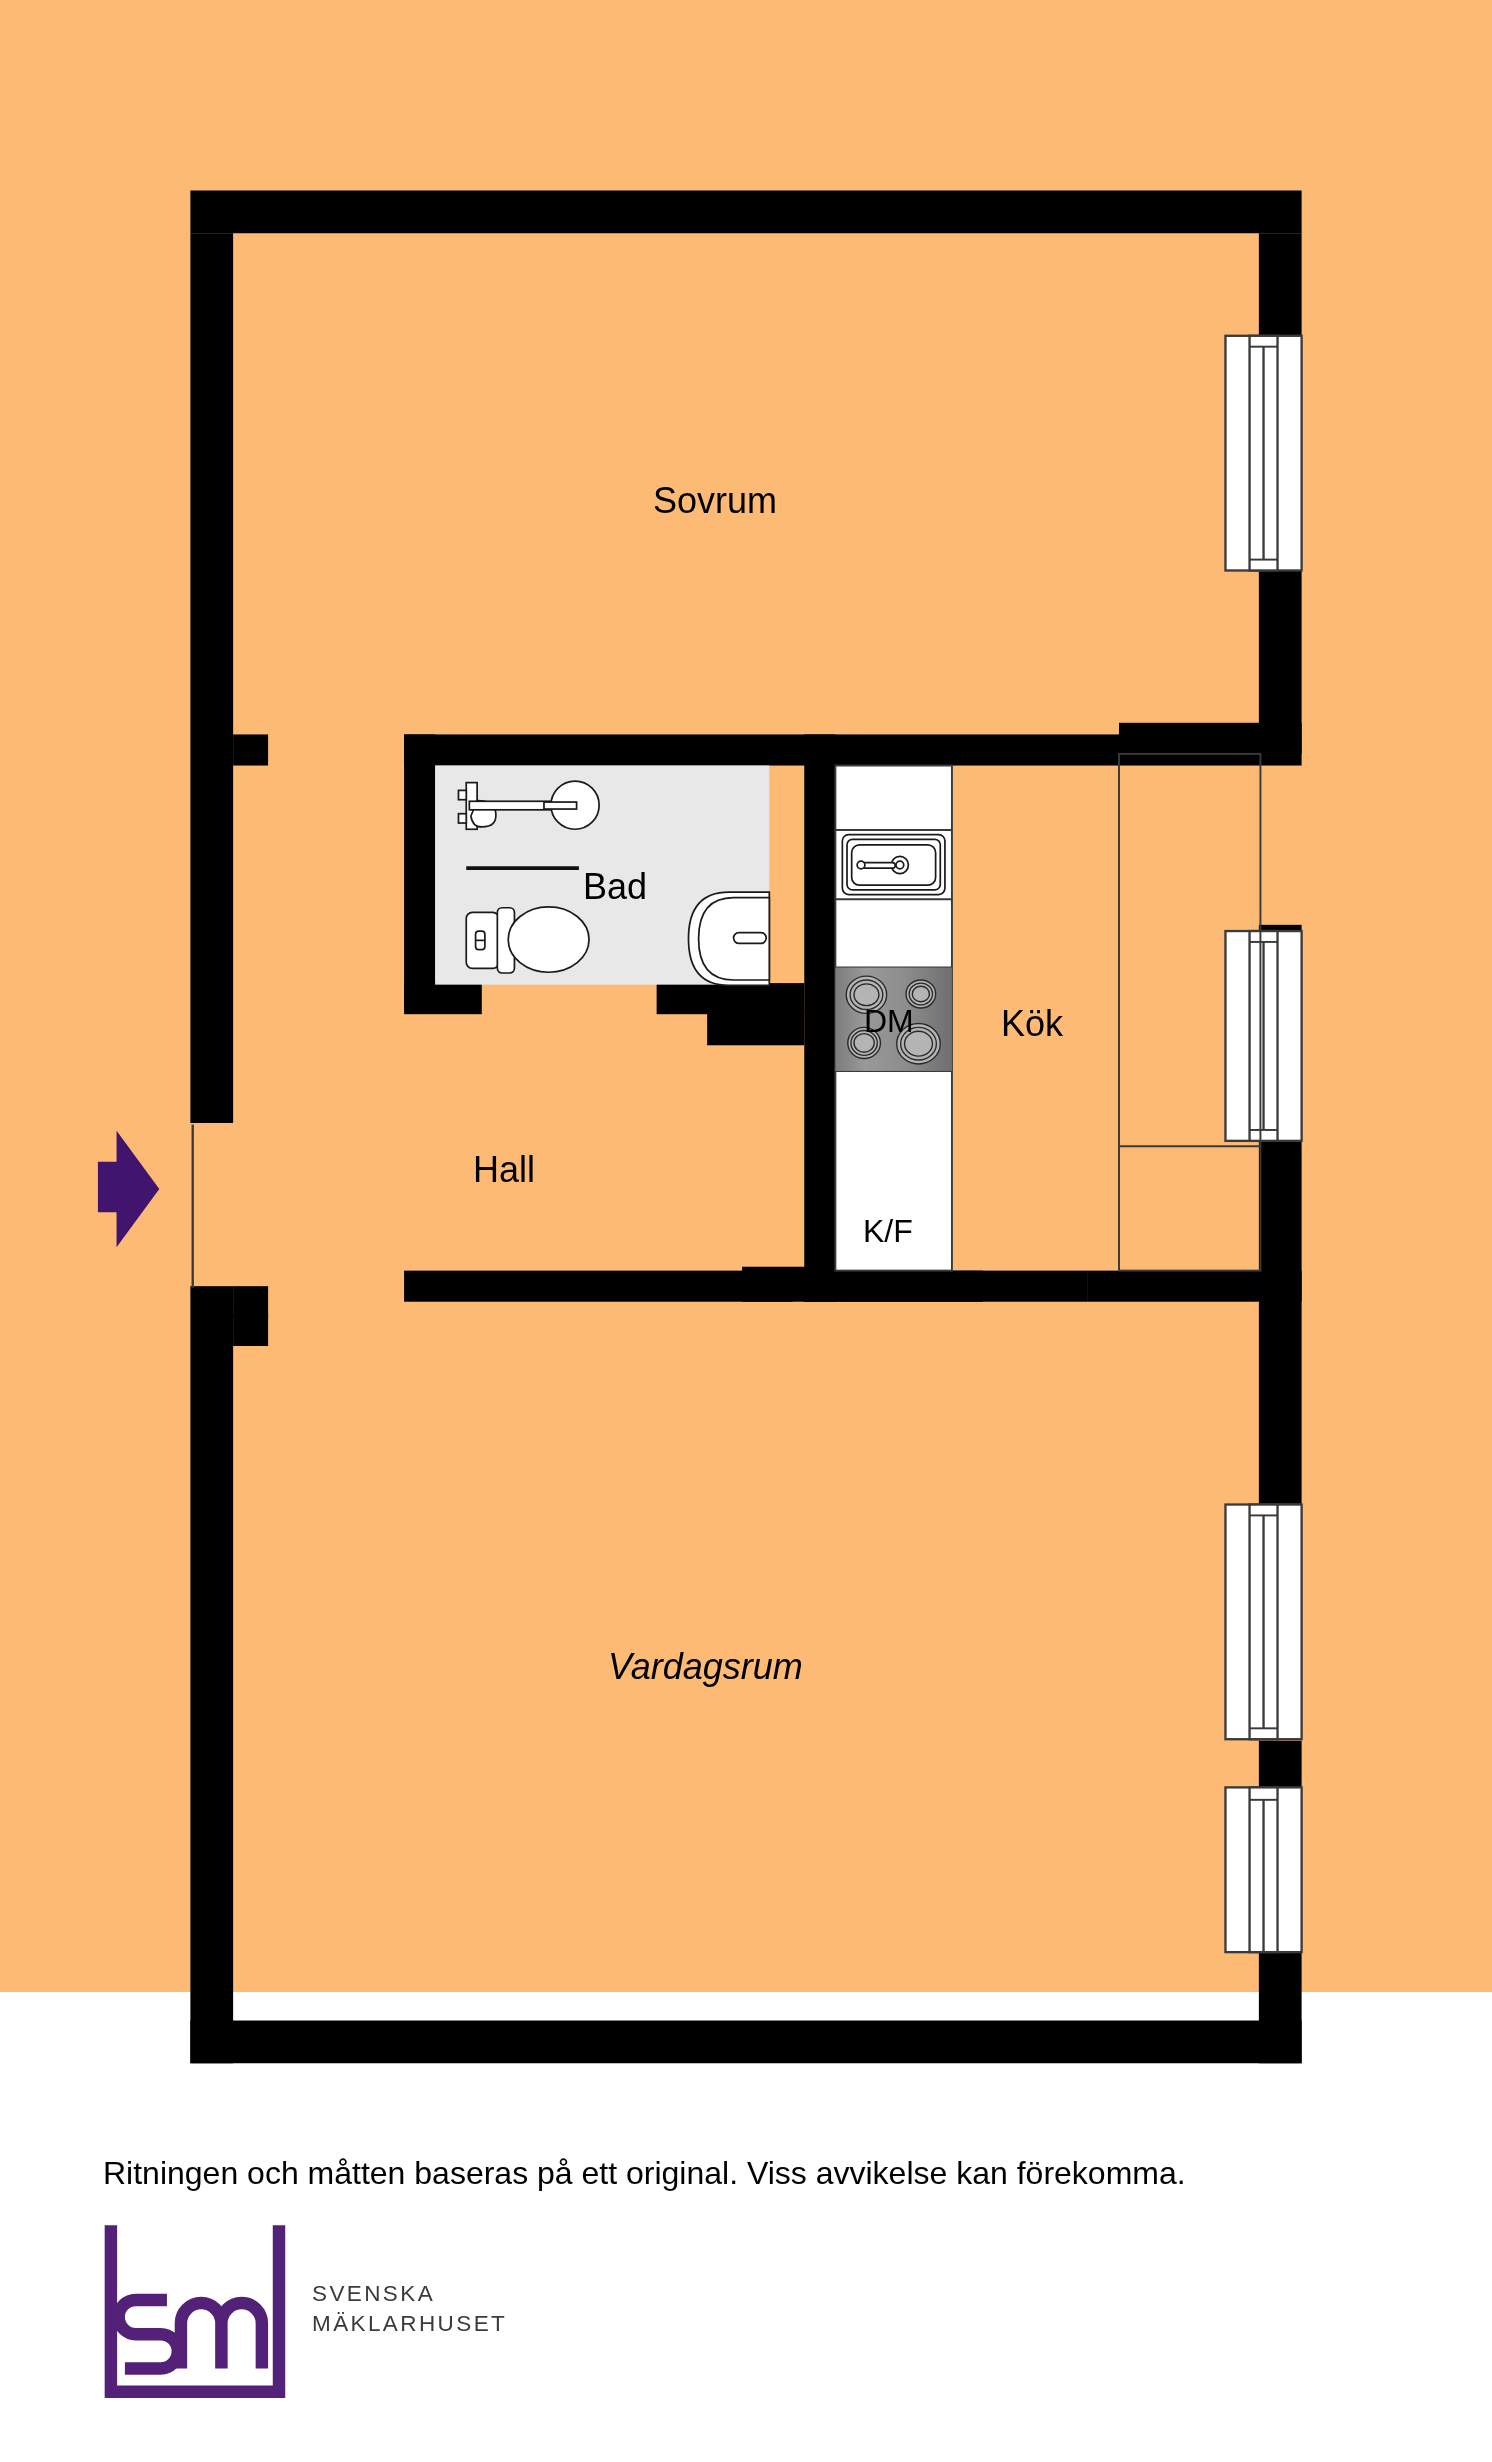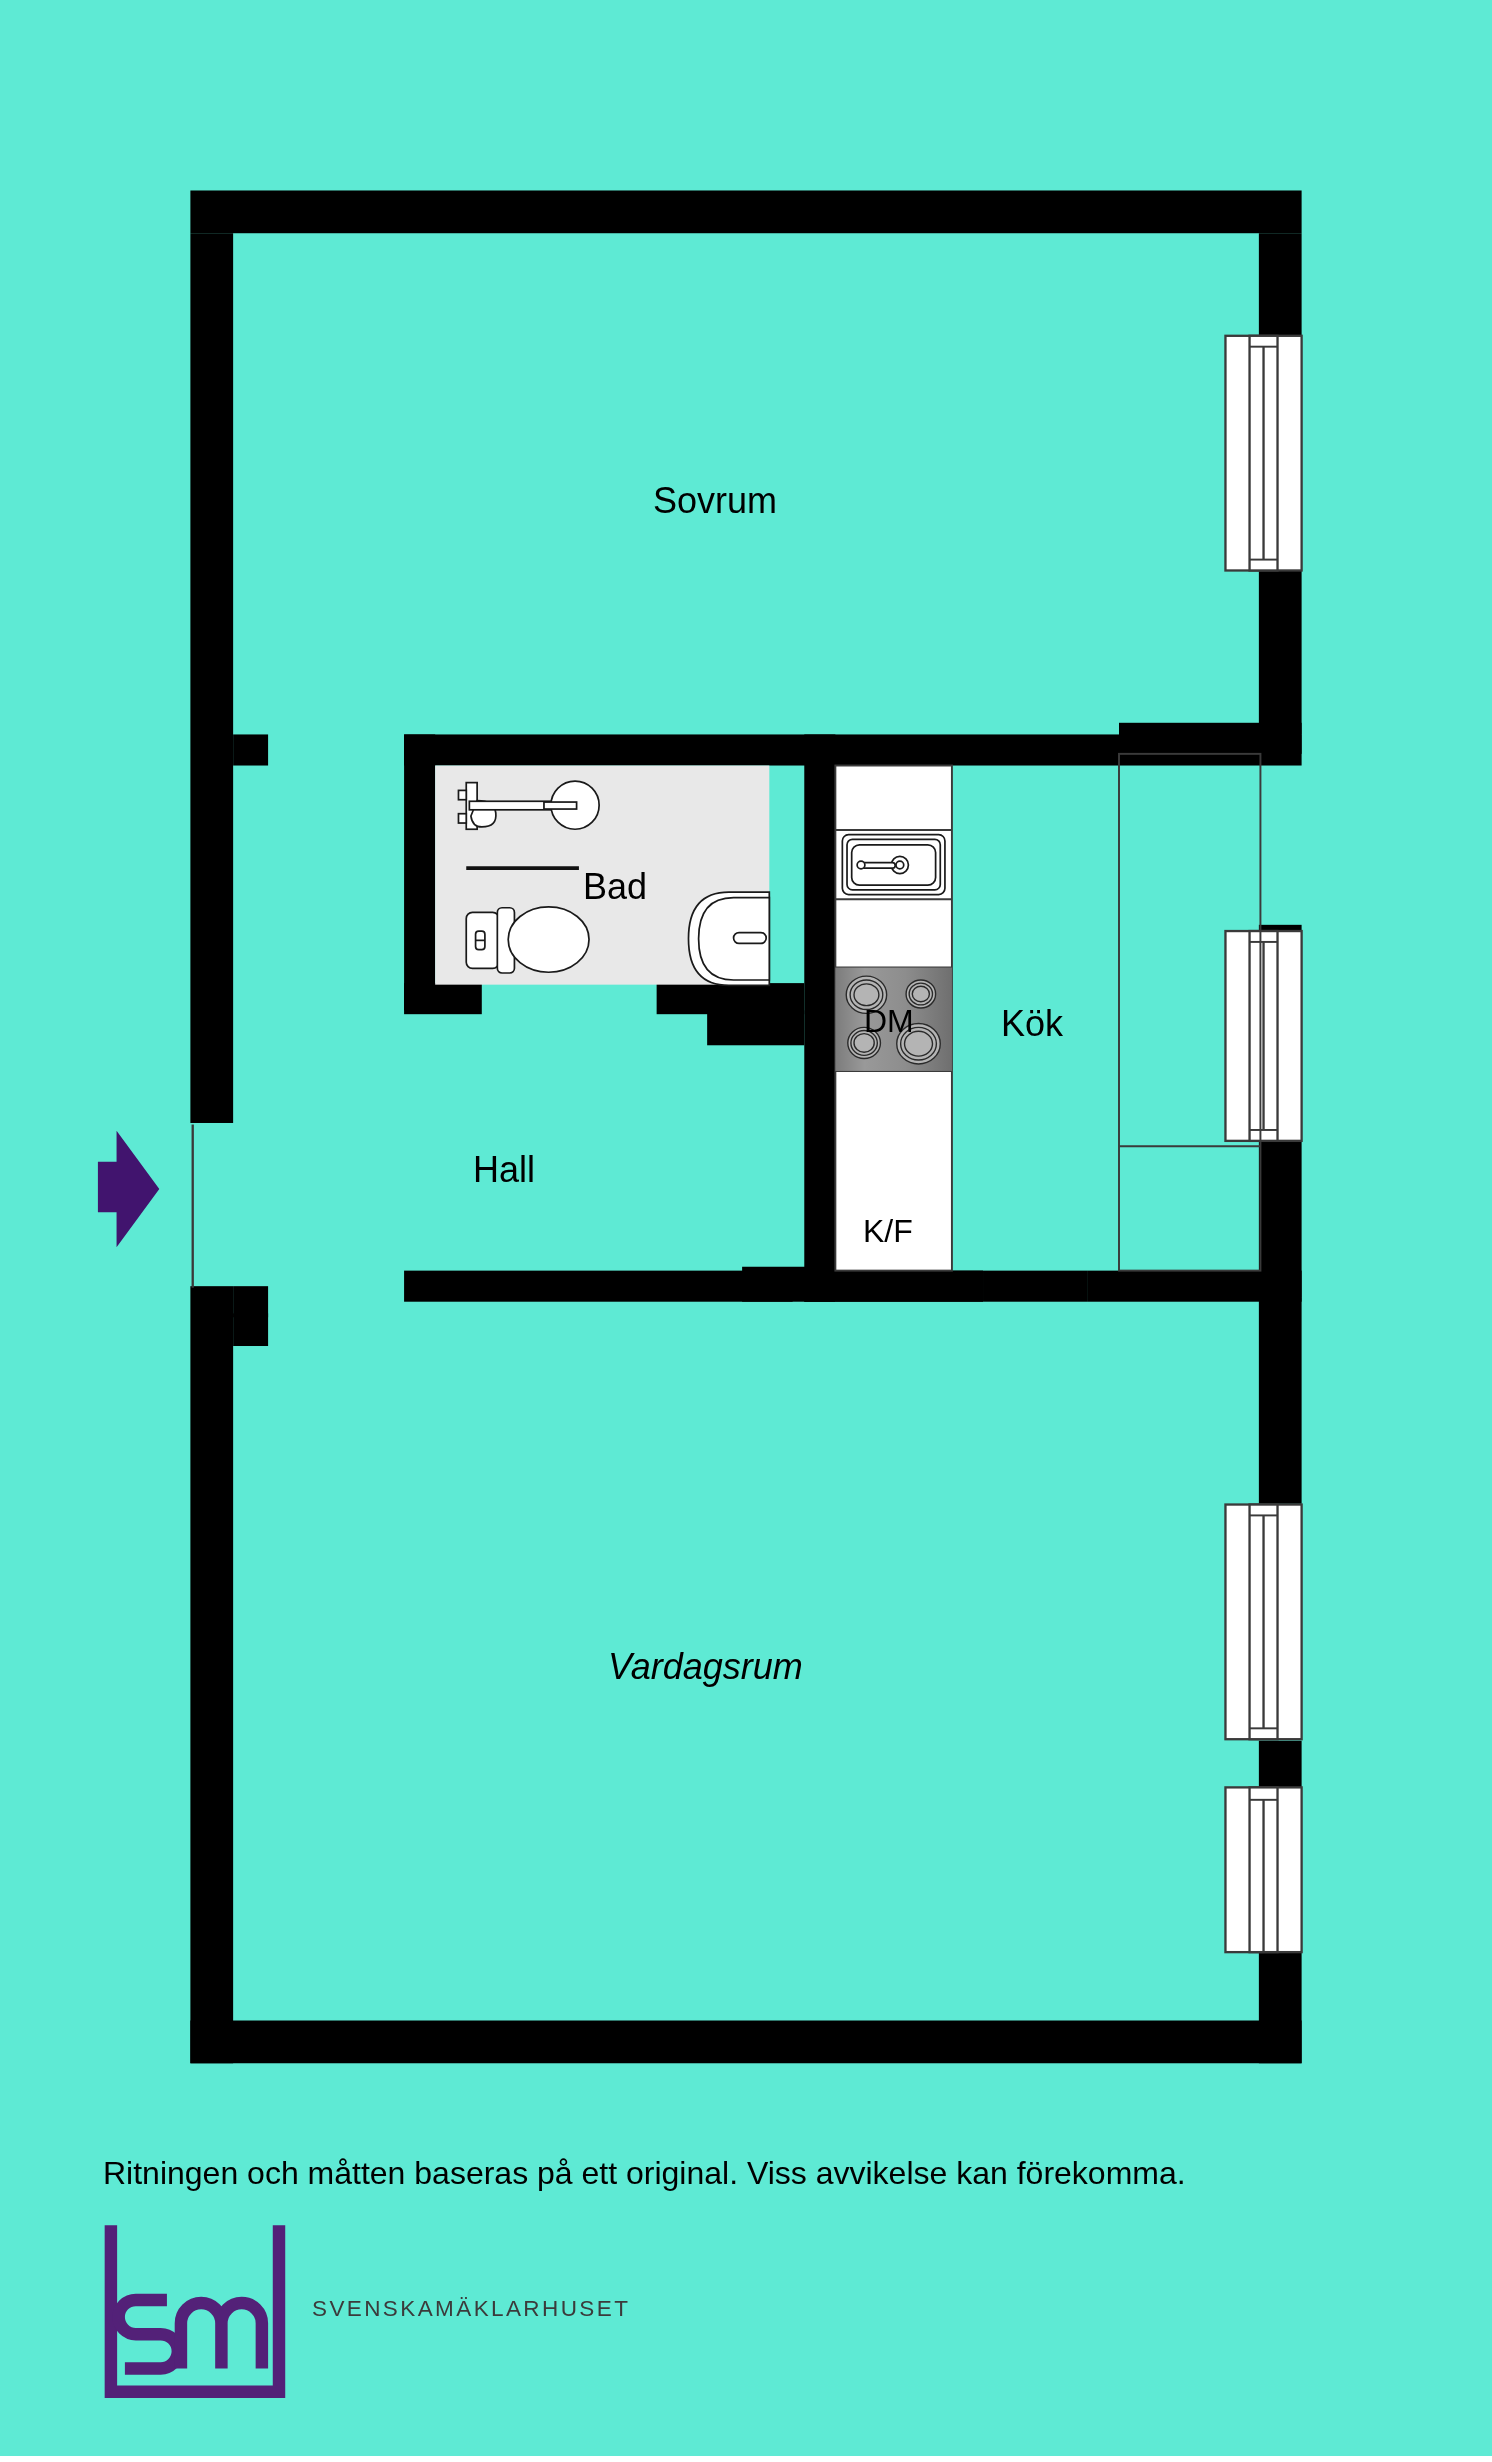--- a/index.html
+++ b/index.html
@@ -11,22 +11,22 @@
   body {
     width: 1492px;
     height: 2462px;
     font-family: "Liberation Sans", sans-serif;
     position: relative;
     overflow: hidden;
   }
   #root {
     position: relative;
     width: 1492px;
-    height: 2456px;
-    background: #5eead4;
+    height: 1992px;
+    background: #fdba74;
   }
   .plan-svg {
     position: absolute;
     left: 0;
     top: 0;
   }
   .room-label {
     position: absolute;
     color: #000000;
     font-family: "Liberation Sans", sans-serif;
@@ -49,21 +49,21 @@
     position: absolute;
     left: 103px;
     top: 2219px;
     display: flex;
     align-items: center;
   }
   .logo-mark { display: block; }
   .logo-text {
     margin-left: 22px;
     display: flex;
-    flex-direction: row;
+    flex-direction: column;
     justify-content: center;
     line-height: 1.30;
   }
   .logo-text span {
     font-family: "Liberation Sans", sans-serif;
     font-size: 22.5px;
     letter-spacing: 2.4px;
     color: #3b3b3b;
   }
 </style>

